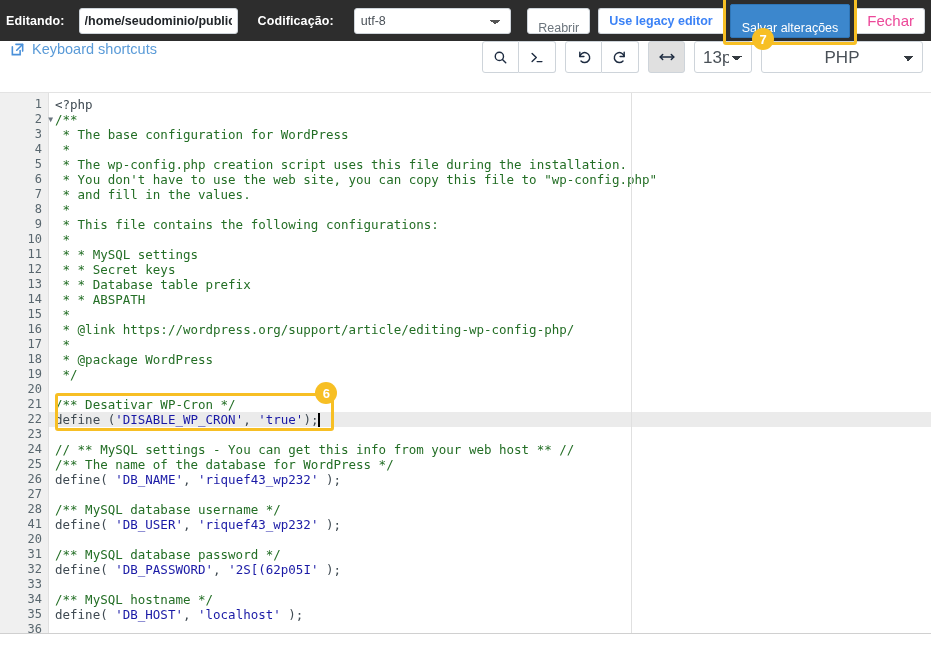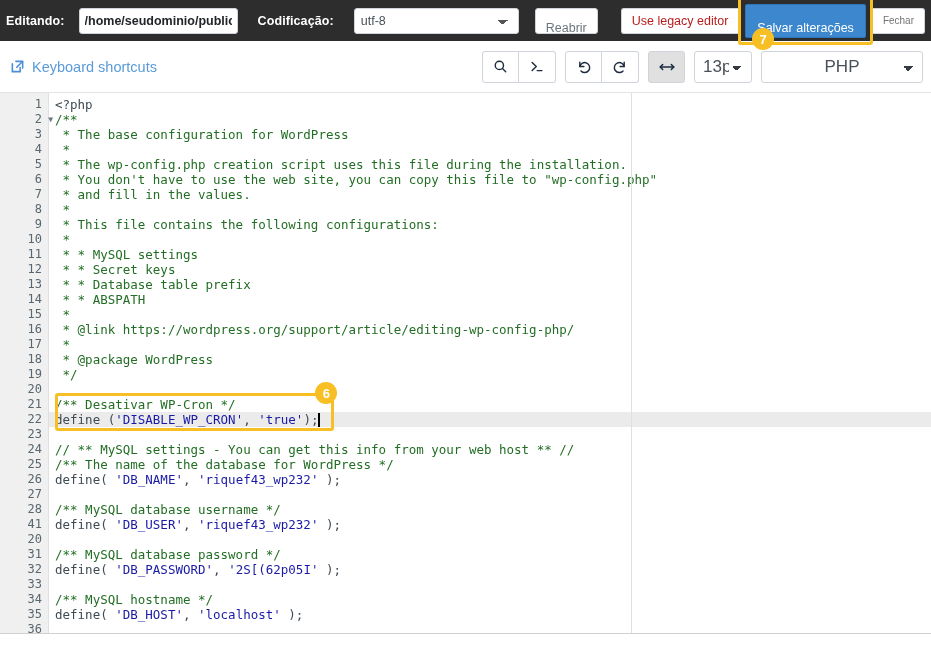--- a/index.html
+++ b/index.html
@@ -84,26 +84,27 @@
     display: flex;
     align-items: center;
     position: relative;
   }
   #legacy-editor-button {
     height: 26px;
     border: 1px solid #ced4da;
     border-right: none;
     border-radius: 3px 0 0 3px;
     background: #ffffff;
-    color: #b91c1c;
+    color: #3b82f6;
     font-size: 12.5px;
     font-family: "Liberation Sans", sans-serif;
     padding: 0 10px;
     cursor: pointer;
     white-space: nowrap;
+    font-weight: bold;
   }
   #save-wrap {
     position: relative;
     padding: 4px;
     border: 3px solid #f7bf24;
     border-radius: 3px;
     background: transparent;
     margin: 0 0px;
     z-index: 5;
   }
@@ -120,22 +121,22 @@
     padding: 16px 11px;
     cursor: pointer;
     white-space: nowrap;
   }
   #close-button {
     height: 26px;
     border: 1px solid #ced4da;
     border-left: none;
     border-radius: 0 3px 3px 0;
     background: #ffffff;
-    color: #737373;
-    font-size: 10px;
+    color: #ec4899;
+    font-size: 15px;
     font-family: "Liberation Sans", sans-serif;
     padding: 0 10px;
     cursor: pointer;
     white-space: nowrap;
   }
 
   
   .badge {
     position: absolute;
     width: 22px; height: 22px;
@@ -151,21 +152,21 @@
   }
   #badge-7 { left: 752px; top: 28px; }
 
   
   #toolbar {
     position: relative;
     height: 52px;
     background: #ffffff;
     border-bottom: 1px solid #e3e3e3;
     display: flex;
-    align-items: center;
+    align-items: flex-start;
     padding: 0 8px 0 10px;
   }
   #kbd-shortcuts {
     display: flex; align-items: center; gap: 7px;
     color: #5a9bd8;
     font-size: 14.5px;
     cursor: pointer;
     text-decoration: none;
   }
   #kbd-shortcuts svg { display: block; }

